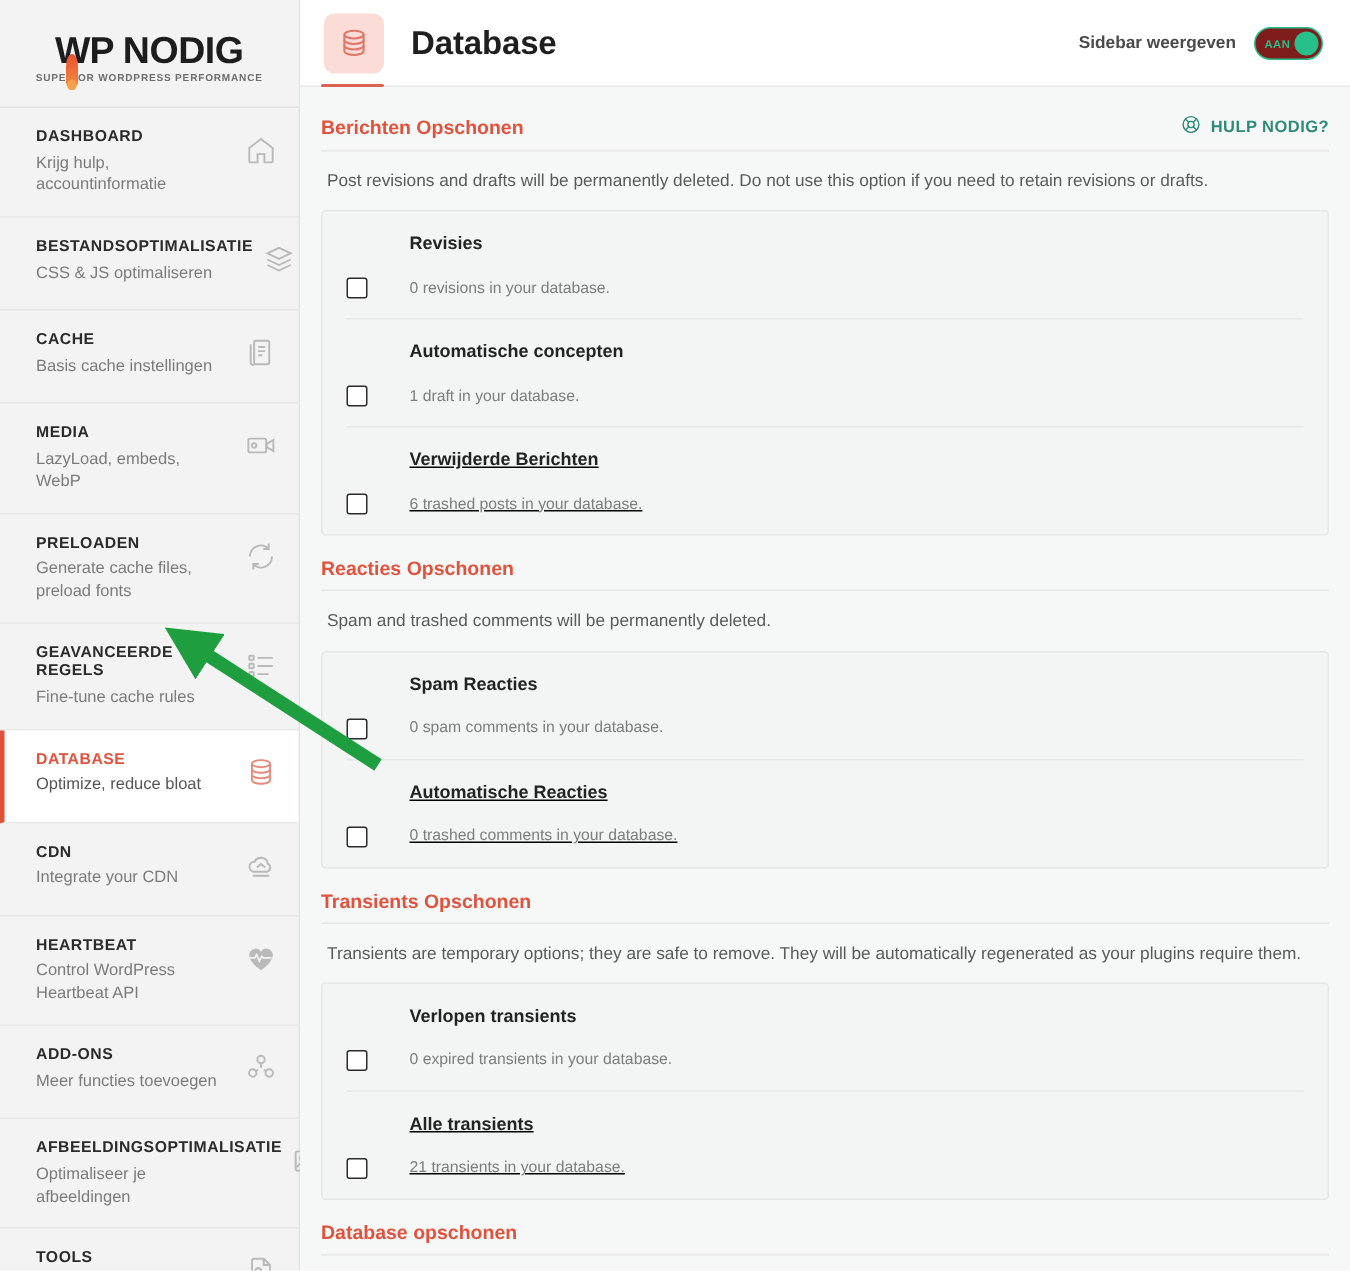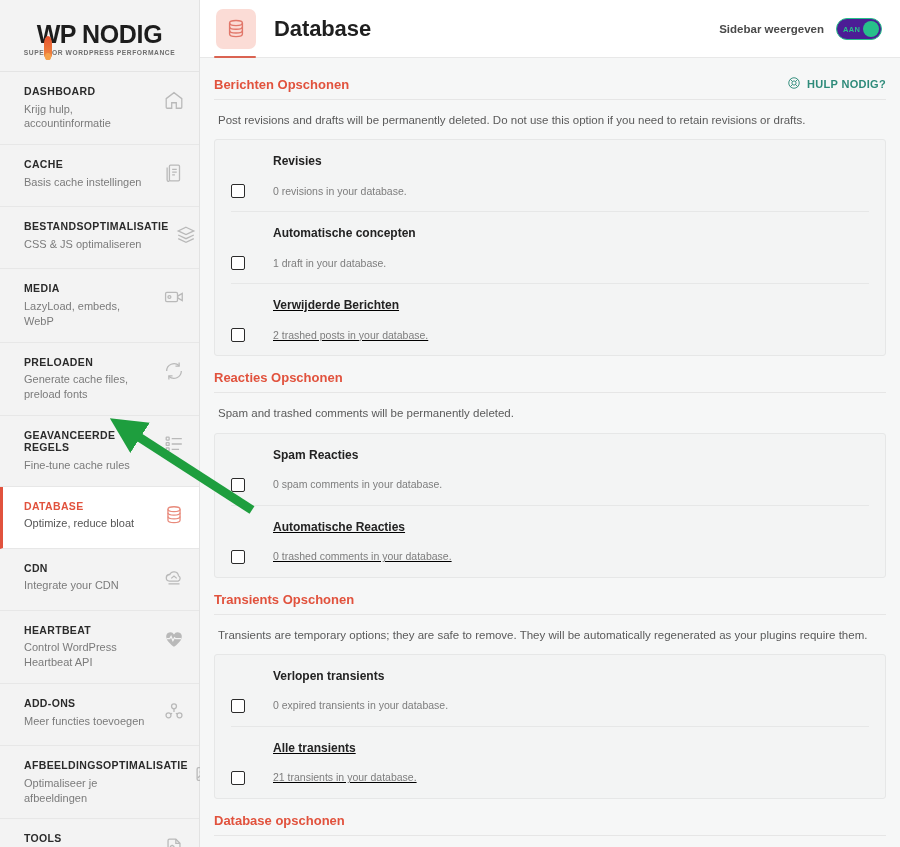--- a/index.html
+++ b/index.html
@@ -167,21 +167,21 @@
   }
   .sidebar-toggle-label {
     font-size: 11.5px;
     font-weight: 700;
     color: #4a4a4a;
   }
   .toggle-pill {
     width: 46px; height: 22px;
     border-radius: 11px;
     border: 1px solid #27c08a;
-    background: #4c1d95;
+    background: #7f1d1d;
     display: flex;
     align-items: center;
     padding: 0 2px;
     cursor: pointer;
     position: relative;
   }
   .toggle-text {
     font-size: 7.5px;
     font-weight: 700;
     color: #27c08a;
@@ -316,41 +316,41 @@
             <div class="nav-sub">Krijg hulp, accountinformatie</div>
           </div>
           <span class="nav-icon">
             <svg viewBox="0 0 24 24" fill="none" stroke="currentColor" stroke-width="1.4">
               <path d="M3.5 10.5L12 4l8.5 6.5V20a1 1 0 0 1-1 1h-5v-6h-5v6h-5a1 1 0 0 1-1-1z"></path>
             </svg>
           </span>
         </div>
         <div class="nav-item">
           <div class="nav-text">
+            <div class="nav-title">BESTANDSOPTIMALISATIE</div>
+            <div class="nav-sub">CSS &amp; JS optimaliseren</div>
+          </div>
+          <span class="nav-icon">
+            <svg viewBox="0 0 24 24" fill="none" stroke="currentColor" stroke-width="1.4">
+              <path d="M12 3.5l8.5 4-8.5 4-8.5-4z"></path>
+              <path d="M3.5 12l8.5 4 8.5-4"></path>
+              <path d="M3.5 16l8.5 4 8.5-4"></path>
+            </svg>
+          </span>
+        </div>
+        <div class="nav-item">
+          <div class="nav-text">
             <div class="nav-title">CACHE</div>
             <div class="nav-sub">Basis cache instellingen</div>
           </div>
           <span class="nav-icon">
             <svg viewBox="0 0 24 24" fill="none" stroke="currentColor" stroke-width="1.4">
               <rect x="7" y="3.5" width="11" height="17" rx="1.2"></rect>
               <path d="M4.5 6v13.5a1.5 1.5 0 0 0 1.5 1.5h1"></path>
               <path d="M10 8h5M10 11h5M10 14h3"></path>
-            </svg>
-          </span>
-        </div>
-        <div class="nav-item">
-          <div class="nav-text">
-            <div class="nav-title">BESTANDSOPTIMALISATIE</div>
-            <div class="nav-sub">CSS &amp; JS optimaliseren</div>
-          </div>
-          <span class="nav-icon">
-            <svg viewBox="0 0 24 24" fill="none" stroke="currentColor" stroke-width="1.4">
-              <path d="M12 3.5l8.5 4-8.5 4-8.5-4z"></path>
-              <path d="M3.5 12l8.5 4 8.5-4"></path>
-              <path d="M3.5 16l8.5 4 8.5-4"></path>
             </svg>
           </span>
         </div>
         <div class="nav-item">
           <div class="nav-text">
             <div class="nav-title">MEDIA</div>
             <div class="nav-sub">LazyLoad, embeds, WebP</div>
           </div>
           <span class="nav-icon">
             <svg viewBox="0 0 24 24" fill="none" stroke="currentColor" stroke-width="1.4">
@@ -521,21 +521,21 @@
               <span class="chk"></span>
               <div>
                 <div class="option-label">Automatische concepten</div>
                 <div class="option-note">1 draft in your database.</div>
               </div>
             </div>
             <div class="option-row">
               <span class="chk"></span>
               <div>
                 <div class="option-label">Verwijderde Berichten</div>
-                <div class="option-note">2 trashed posts in your database.</div>
+                <div class="option-note">6 trashed posts in your database.</div>
               </div>
             </div>
           </div>
         </div>
         <div class="section">
           <div class="section-head">
             <div class="section-title">Reacties Opschonen</div>
           </div>
           <div class="section-desc">Spam and trashed comments will be permanently deleted.</div>
           <div class="options-card">

